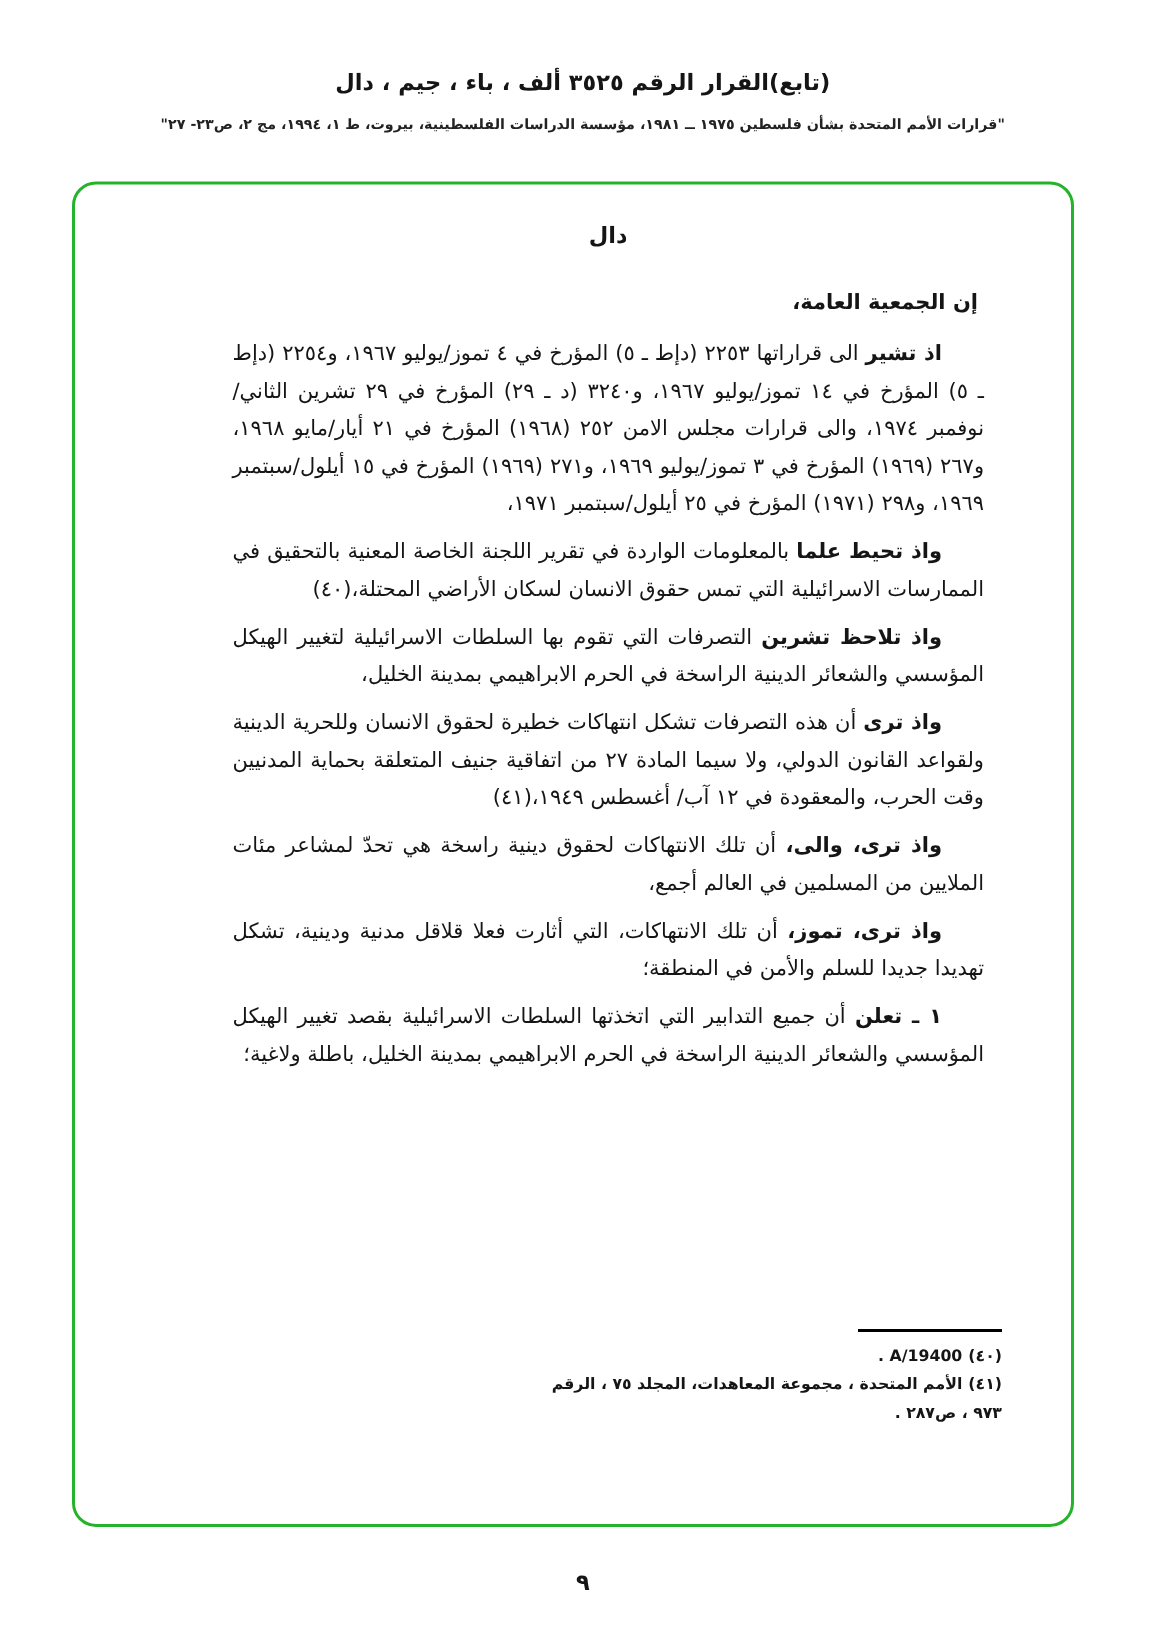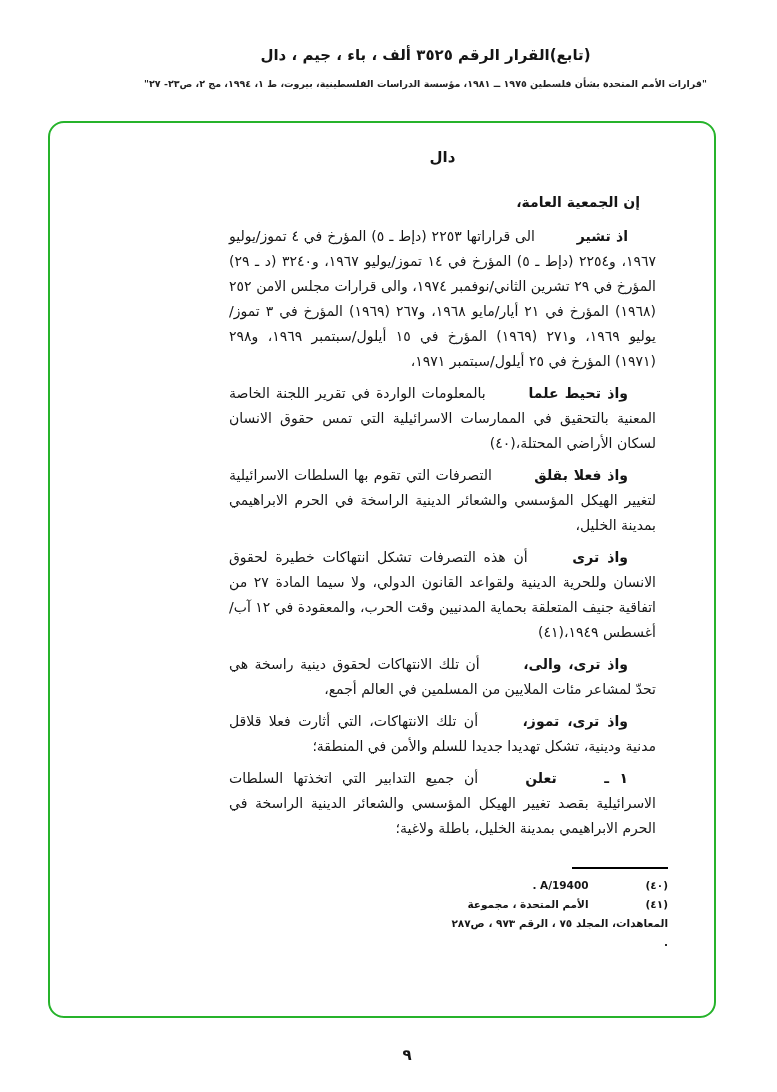--- a/index.html
+++ b/index.html
@@ -1,15 +1,15 @@
 <!DOCTYPE html>
 <html lang="ar"><head>
 <meta charset="utf-8">
 <style>
-  * { box-sizing: border-box; padding-left: 37px; }
+  * { box-sizing: border-box; }
   html, body { margin: 0; padding: 0; }
   body { background: #ffffff; }
 
   .page {
     position: relative;
     width: 777px;
     height: 1092px;
     background: #ffffff;
     color: #151515;
     font-family: "DejaVu Sans", sans-serif;
@@ -62,21 +62,21 @@
     font-weight: bold;
     font-size: 15px;
     margin: 6px 0 20px 0;
   }
 
   p.para {
     margin: 0 0 7px 0;
     text-indent: 28px; 
   }
   p.opening {
-    margin: 0 16px 9px 0;
+    margin: 0 4px 9px 0;
     text-indent: 0;
     font-weight: bold;
   }
   .lead, .pre { font-weight: bold; }
 
   
   .footnotes {
     position: absolute;
     bottom: 64px;
     right: 46px;
@@ -87,21 +87,21 @@
     font-weight: bold;
     line-height: 19px;
     background: #ffffff;
   }
   .fn-divider {
     width: 96px;
     border-top: 2px solid #000;
     margin-bottom: 7px;
   }
   .footnote { white-space: normal; }
-  .fn-label { margin-left: 20px; text-align: center; }
+  .fn-label { margin-left: 4px; text-align: center; }
 
   .page-number {
     position: absolute;
     bottom: 28px;
     left: 0;
     right: 0;
     text-align: center;
     font-weight: bold;
     font-size: 15px;
   }
@@ -120,21 +120,21 @@
 
     <div class="content">
       <div class="section-title">دال</div>
 
       <p class="opening"><span class="lead">إن الجمعية العامة،</span></p>
 
       <p class="para"><span class="lead">اذ تشير</span><span> الى قراراتها ٢٢٥٣ (دإط ـ ٥) المؤرخ في ٤ تموز/يوليو ١٩٦٧، و٢٢٥٤ (دإط ـ ٥) المؤرخ في ١٤ تموز/يوليو ١٩٦٧، و٣٢٤٠ (د ـ ٢٩) المؤرخ في ٢٩ تشرين الثاني/نوفمبر ١٩٧٤، والى قرارات مجلس الامن ٢٥٢ (١٩٦٨) المؤرخ في ٢١ أيار/مايو ١٩٦٨، و٢٦٧ (١٩٦٩) المؤرخ في ٣ تموز/يوليو ١٩٦٩، و٢٧١ (١٩٦٩) المؤرخ في ١٥ أيلول/سبتمبر ١٩٦٩، و٢٩٨ (١٩٧١) المؤرخ في ٢٥ أيلول/سبتمبر ١٩٧١،</span></p>
 
       <p class="para"><span class="lead">واذ تحيط علما</span><span> بالمعلومات الواردة في تقرير اللجنة الخاصة المعنية بالتحقيق في الممارسات الاسرائيلية التي تمس حقوق الانسان لسكان الأراضي المحتلة،(٤٠)</span></p>
 
-      <p class="para"><span class="lead">واذ فعلا بقلق</span><span> التصرفات التي تقوم بها السلطات الاسرائيلية لتغيير الهيكل المؤسسي والشعائر الدينية الراسخة في الحرم الابراهيمي بمدينة الخليل،</span></p>
+      <p class="para"><span class="lead">واذ تلاحظ تشرين</span><span> التصرفات التي تقوم بها السلطات الاسرائيلية لتغيير الهيكل المؤسسي والشعائر الدينية الراسخة في الحرم الابراهيمي بمدينة الخليل،</span></p>
 
       <p class="para"><span class="lead">واذ ترى</span><span> أن هذه التصرفات تشكل انتهاكات خطيرة لحقوق الانسان وللحرية الدينية ولقواعد القانون الدولي، ولا سيما المادة ٢٧ من اتفاقية جنيف المتعلقة بحماية المدنيين وقت الحرب، والمعقودة في ١٢ آب/ أغسطس ١٩٤٩،(٤١)</span></p>
 
       <p class="para"><span class="lead">واذ ترى، والى،</span><span> أن تلك الانتهاكات لحقوق دينية راسخة هي تحدّ لمشاعر مئات الملايين من المسلمين في العالم أجمع،</span></p>
 
       <p class="para"><span class="lead">واذ ترى، تموز،</span><span> أن تلك الانتهاكات، التي أثارت فعلا قلاقل مدنية ودينية، تشكل تهديدا جديدا للسلم والأمن في المنطقة؛</span></p>
 
       <p class="para"><span class="pre">١ ـ </span><span class="lead">تعلن</span><span> أن جميع التدابير التي اتخذتها السلطات الاسرائيلية بقصد تغيير الهيكل المؤسسي والشعائر الدينية الراسخة في الحرم الابراهيمي بمدينة الخليل، باطلة ولاغية؛</span></p>
 
     </div>

